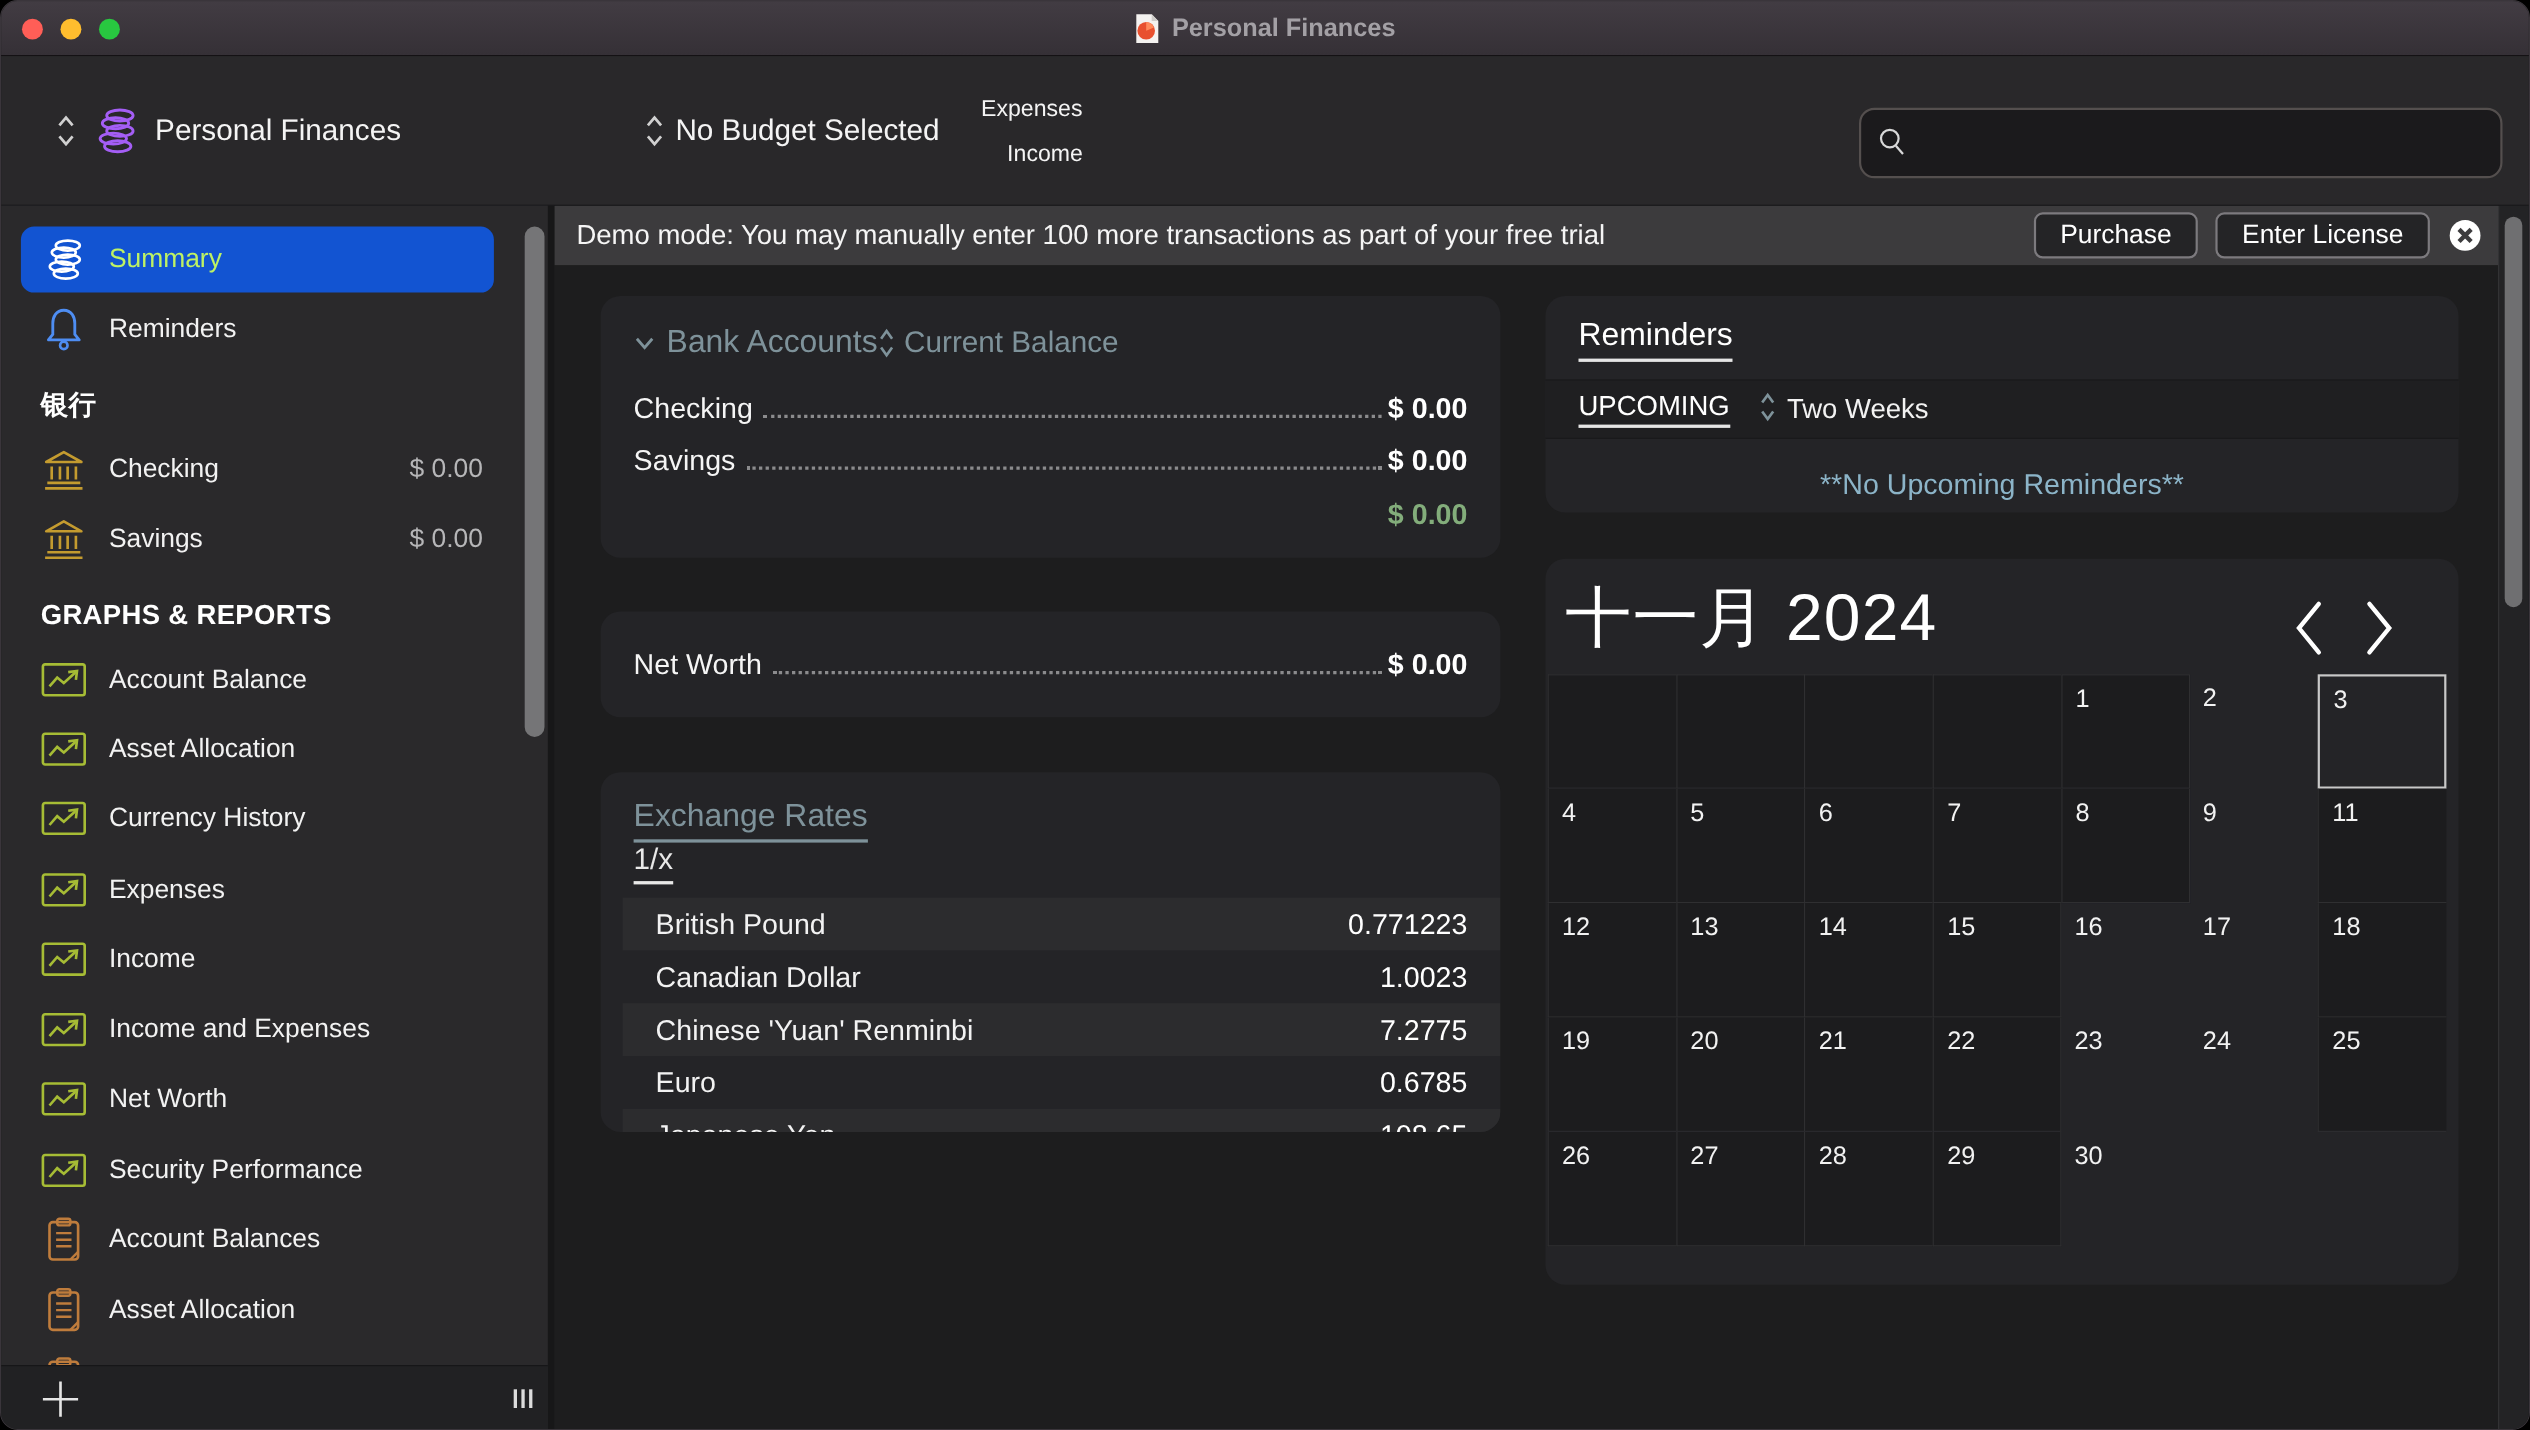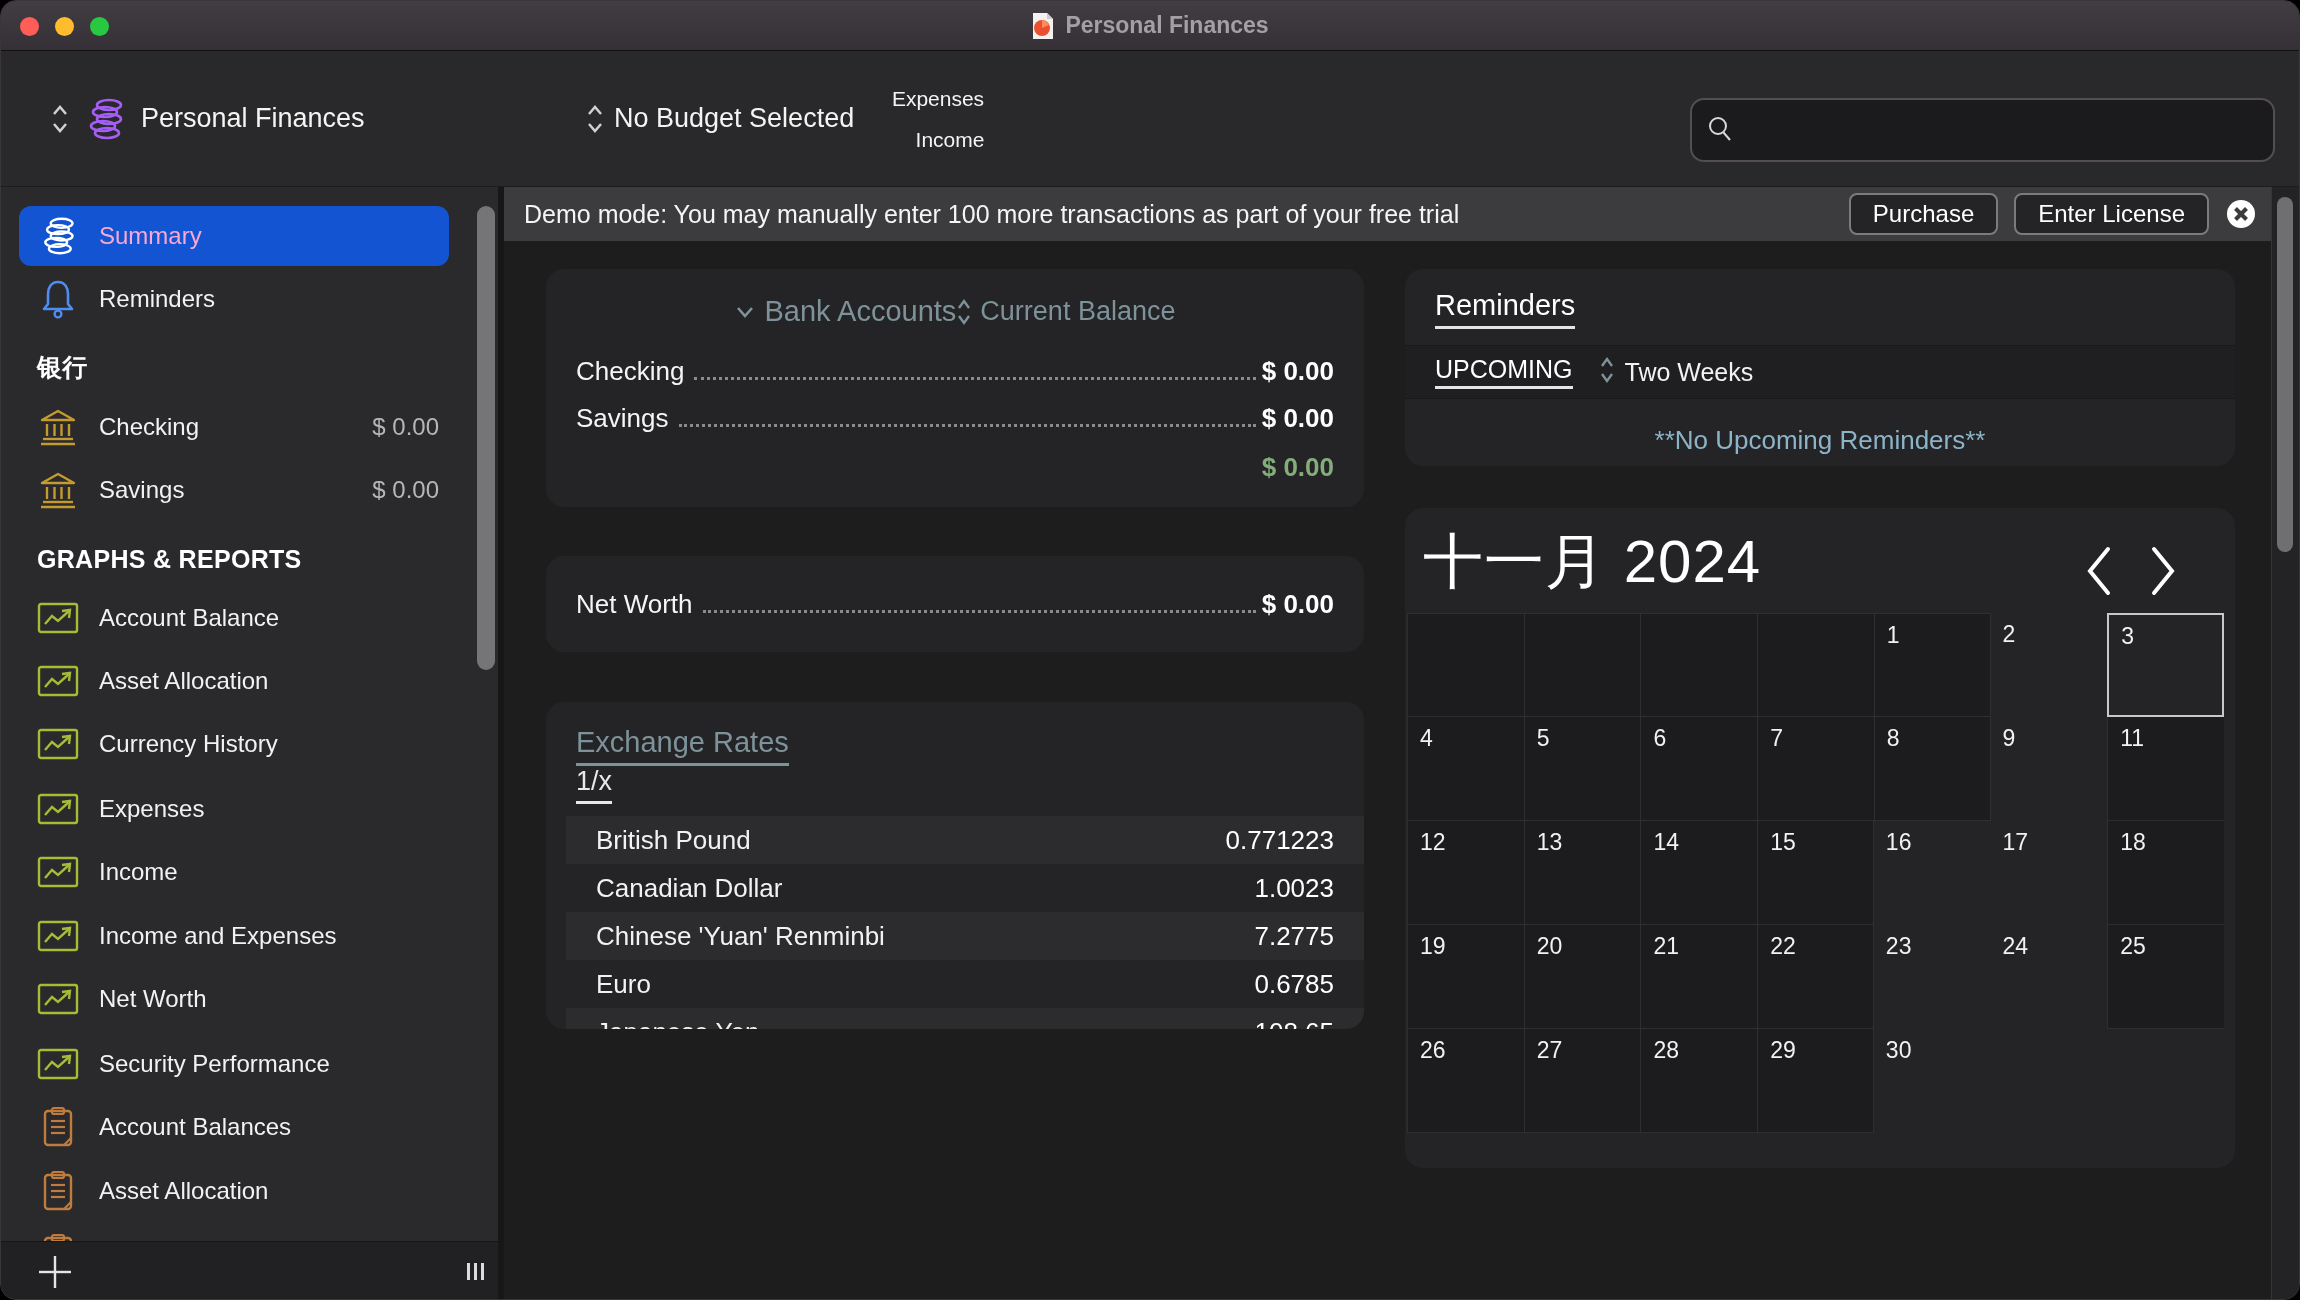--- a/index.html
+++ b/index.html
@@ -70,21 +70,21 @@
   .m-scroll .thumb { position:absolute; left:5px; top:10px; width:16px; height:355px;
                      background:#6f6f71; border-radius:8px; }
 
   
   .content { position:absolute; top:65px; left:0; right:28px; bottom:0; }
   .col-left { position:absolute; left:42px; top:17px; width:818px; }
   .col-right { position:absolute; left:901px; top:17px; width:830px; }
   .card { background:#242427; border-radius:18px; }
 
   .ba-card { height:238px; padding:26px 30px 0 30px; }
-  .card-hrow { display:flex; align-items:center; justify-content:center; }
+  .card-hrow { display:flex; align-items:center; justify-content:flex-start; }
   .card-title { font-size:29px; color:#7e929a; display:flex; align-items:center; gap:10px; }
   .sorter { font-size:27px; color:#7e929a; display:flex; align-items:center; gap:8px; }
   .dot-row { display:flex; align-items:baseline; margin-top:16px; }
   .dot-row .nm { color:#f5f5f5; font-size:26px; white-space:nowrap; }
   .dot-row .leader { flex:1; border-bottom:3px dotted #8b8b8d; margin:0 6px 7px 10px; }
   .dot-row .val { color:#ffffff; font-size:26px; font-weight:bold; white-space:nowrap; }
   .ba-total { margin-top:18px; text-align:right; color:#83ad7b; font-size:26px; font-weight:bold; }
 
   .nw-card { height:96px; margin-top:49px; display:flex; align-items:center; padding:0 30px; }
   .nw-card .dot-row { flex:1; margin-top:0; }
@@ -197,21 +197,21 @@
             <svg width="40" height="44" viewBox="0 0 44 48">
               <g fill="none" stroke="#ffffff" stroke-width="2.6">
                 <ellipse cx="26" cy="10" rx="12" ry="5"></ellipse>
                 <ellipse cx="22" cy="17" rx="12" ry="5"></ellipse>
                 <ellipse cx="26" cy="24" rx="12" ry="5"></ellipse>
                 <ellipse cx="20" cy="31" rx="12" ry="5"></ellipse>
                 <ellipse cx="24" cy="38" rx="12" ry="5"></ellipse>
               </g>
             </svg>
           </span>
-          <span class="lbl" style="margin-left:20px;color:#f9a8d4;font-size:24px">Summary</span>
+          <span class="lbl" style="margin-left:20px;color:#bef264;font-size:24px">Summary</span>
         </div>
 
         <div class="sb-row" style="top:86px;height:52px">
           <span class="ic">
             <svg width="36" height="42" viewBox="0 0 36 42">
               <path d="M18 4 C11 4 8 10 8 16 L8 26 L4 31 L32 31 L28 26 L28 16 C28 10 25 4 18 4 Z" fill="none" stroke="#4e8df2" stroke-width="2.6" stroke-linejoin="round"></path>
               <circle cx="18" cy="36" r="3.4" fill="none" stroke="#4e8df2" stroke-width="2.4"></circle>
             </svg>
           </span>
           <span class="lbl">Reminders</span>

